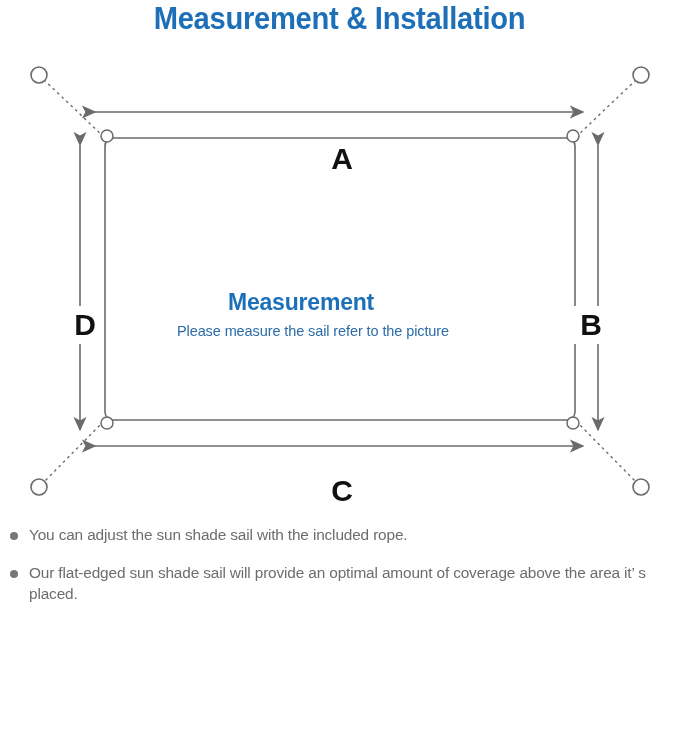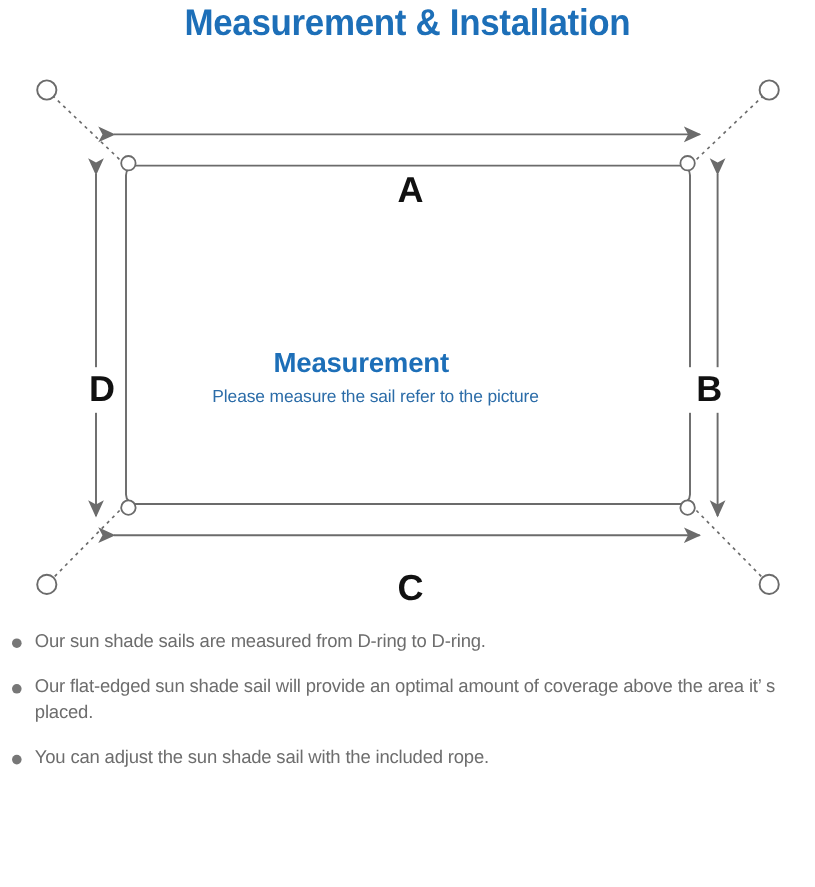--- a/index.html
+++ b/index.html
@@ -151,23 +151,19 @@
 
   <div class="dim-letter" id="dim-a">A</div>
   <div class="dim-letter" id="dim-b">B</div>
   <div class="dim-letter" id="dim-c">C</div>
   <div class="dim-letter" id="dim-d">D</div>
 </div>
 
 <div id="bullets">
   <div class="bullet-row">
     <span class="bullet-dot"></span>
-    <span class="bullet-text">Our sun shade sails are measured from D-ring to D-ring.</span>
+    <span class="bullet-text">You can adjust the sun shade sail with the included rope.</span>
   </div>
   <div class="bullet-row">
     <span class="bullet-dot"></span>
     <span class="bullet-text">Our flat-edged sun shade sail will provide an optimal amount of coverage above the area it’  s placed.</span>
   </div>
-  <div class="bullet-row">
-    <span class="bullet-dot"></span>
-    <span class="bullet-text">You can adjust the sun shade sail with the included rope.</span>
-  </div>
 </div>
 
 </body></html>

